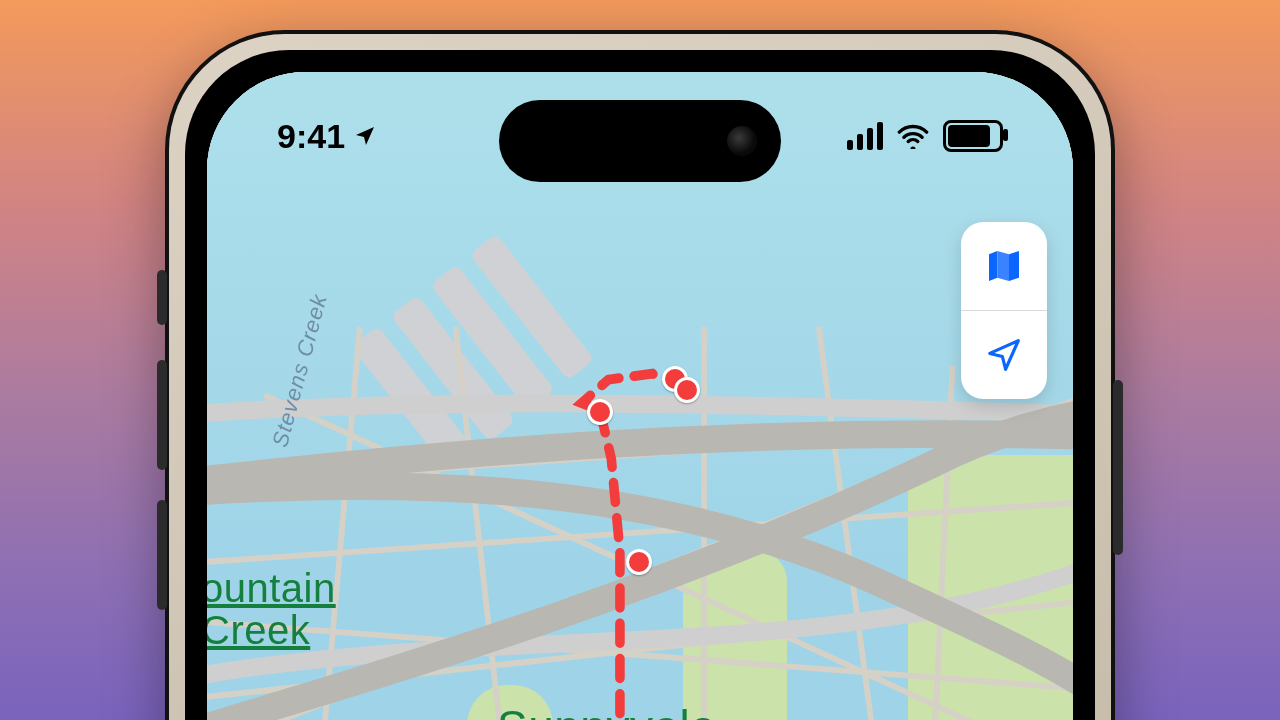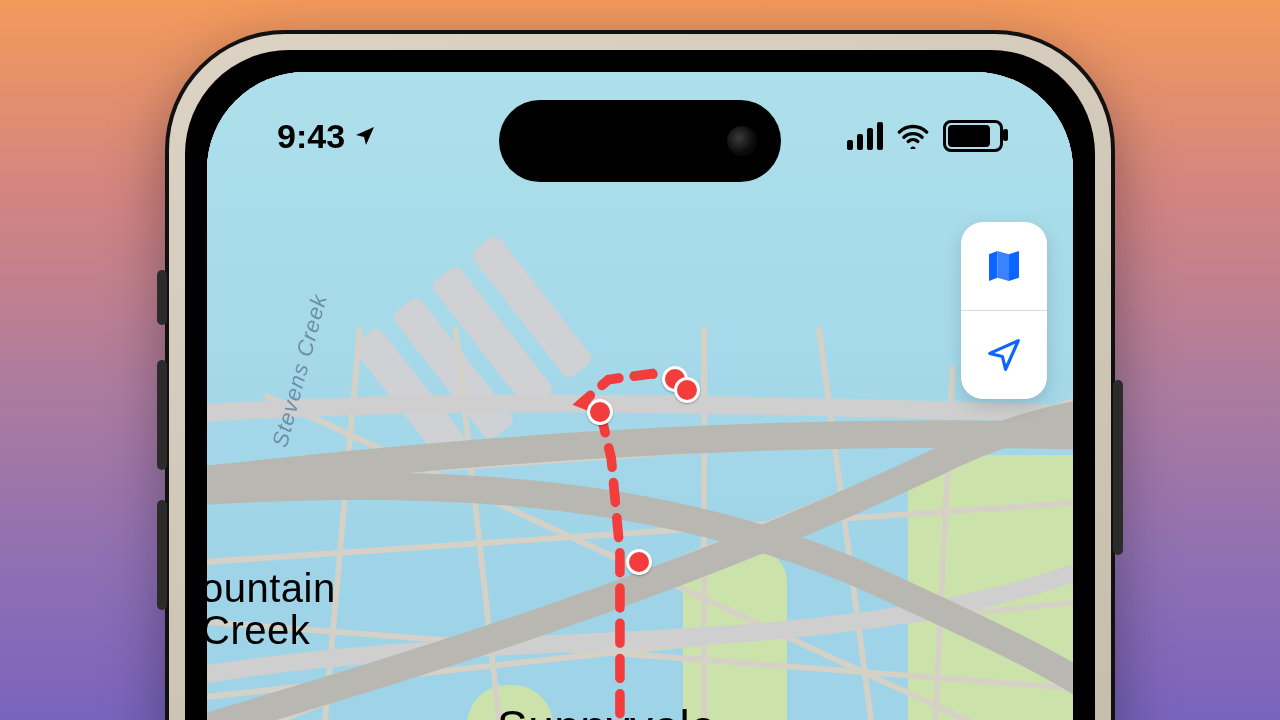--- a/index.html
+++ b/index.html
@@ -98,21 +98,21 @@
   .park.p2{left:30%;top:32%;width:10%;height:10%;border-radius:40px;}
   .park.p3{left:55%;top:25%;width:12%;height:12%;}
   .park.p4{right:-3%;top:20%;width:22%;height:25%;}
 
   .creek-label{
     position:absolute;left:80px;top:220px;color:#6f8ea7;font-size:22px;font-style:italic;
     writing-mode:vertical-rl;transform:rotate(195deg);letter-spacing:1px;font-weight:500;
   }
 
   .city-label{
-    position:absolute;color:#000000;font-weight:500;letter-spacing:.5px;
+    position:absolute;color:#15803d;font-weight:500;letter-spacing:.5px;text-decoration:underline;
   }
   .city-label.mv{left:-6px;top:495px;font-size:40px;line-height:1.05;}
   .city-label.sv{left:290px;top:628px;font-size:46px;}
 
   
   .roads{position:absolute;inset:0;width:100%;height:100%;}
 
   
   .route-dot{position:absolute;width:20px;height:20px;border-radius:50%;background:#f33c3c;border:3px solid #fff;box-shadow:0 1px 2px rgba(0,0,0,.3);transform:translate(-50%,-50%);}
 
@@ -227,21 +227,21 @@
           <div class="divider"></div>
           <div class="ctrl" title="Locate me">
             <svg width="38" height="38" viewBox="0 0 24 24">
               <path fill="none" stroke="#0a66ff" stroke-width="2" stroke-linejoin="round" d="M3 11 L21 3 L13 21 L11 13 Z"></path>
             </svg>
           </div>
         </div>
 
         <div class="statusbar">
           <div class="status-left">
-            <span>9:43</span>
+            <span>9:41</span>
             <span class="loc-arrow">
               <svg width="24" height="24" viewBox="0 0 24 24">
                   <path fill="#000" d="M3 11 L21 3 L13 21 L11 13 Z"></path>
                 </svg>
             </span>
           </div>
           <div class="status-right">
             <div class="cell-bars">
               <span></span>
                 <span></span>

